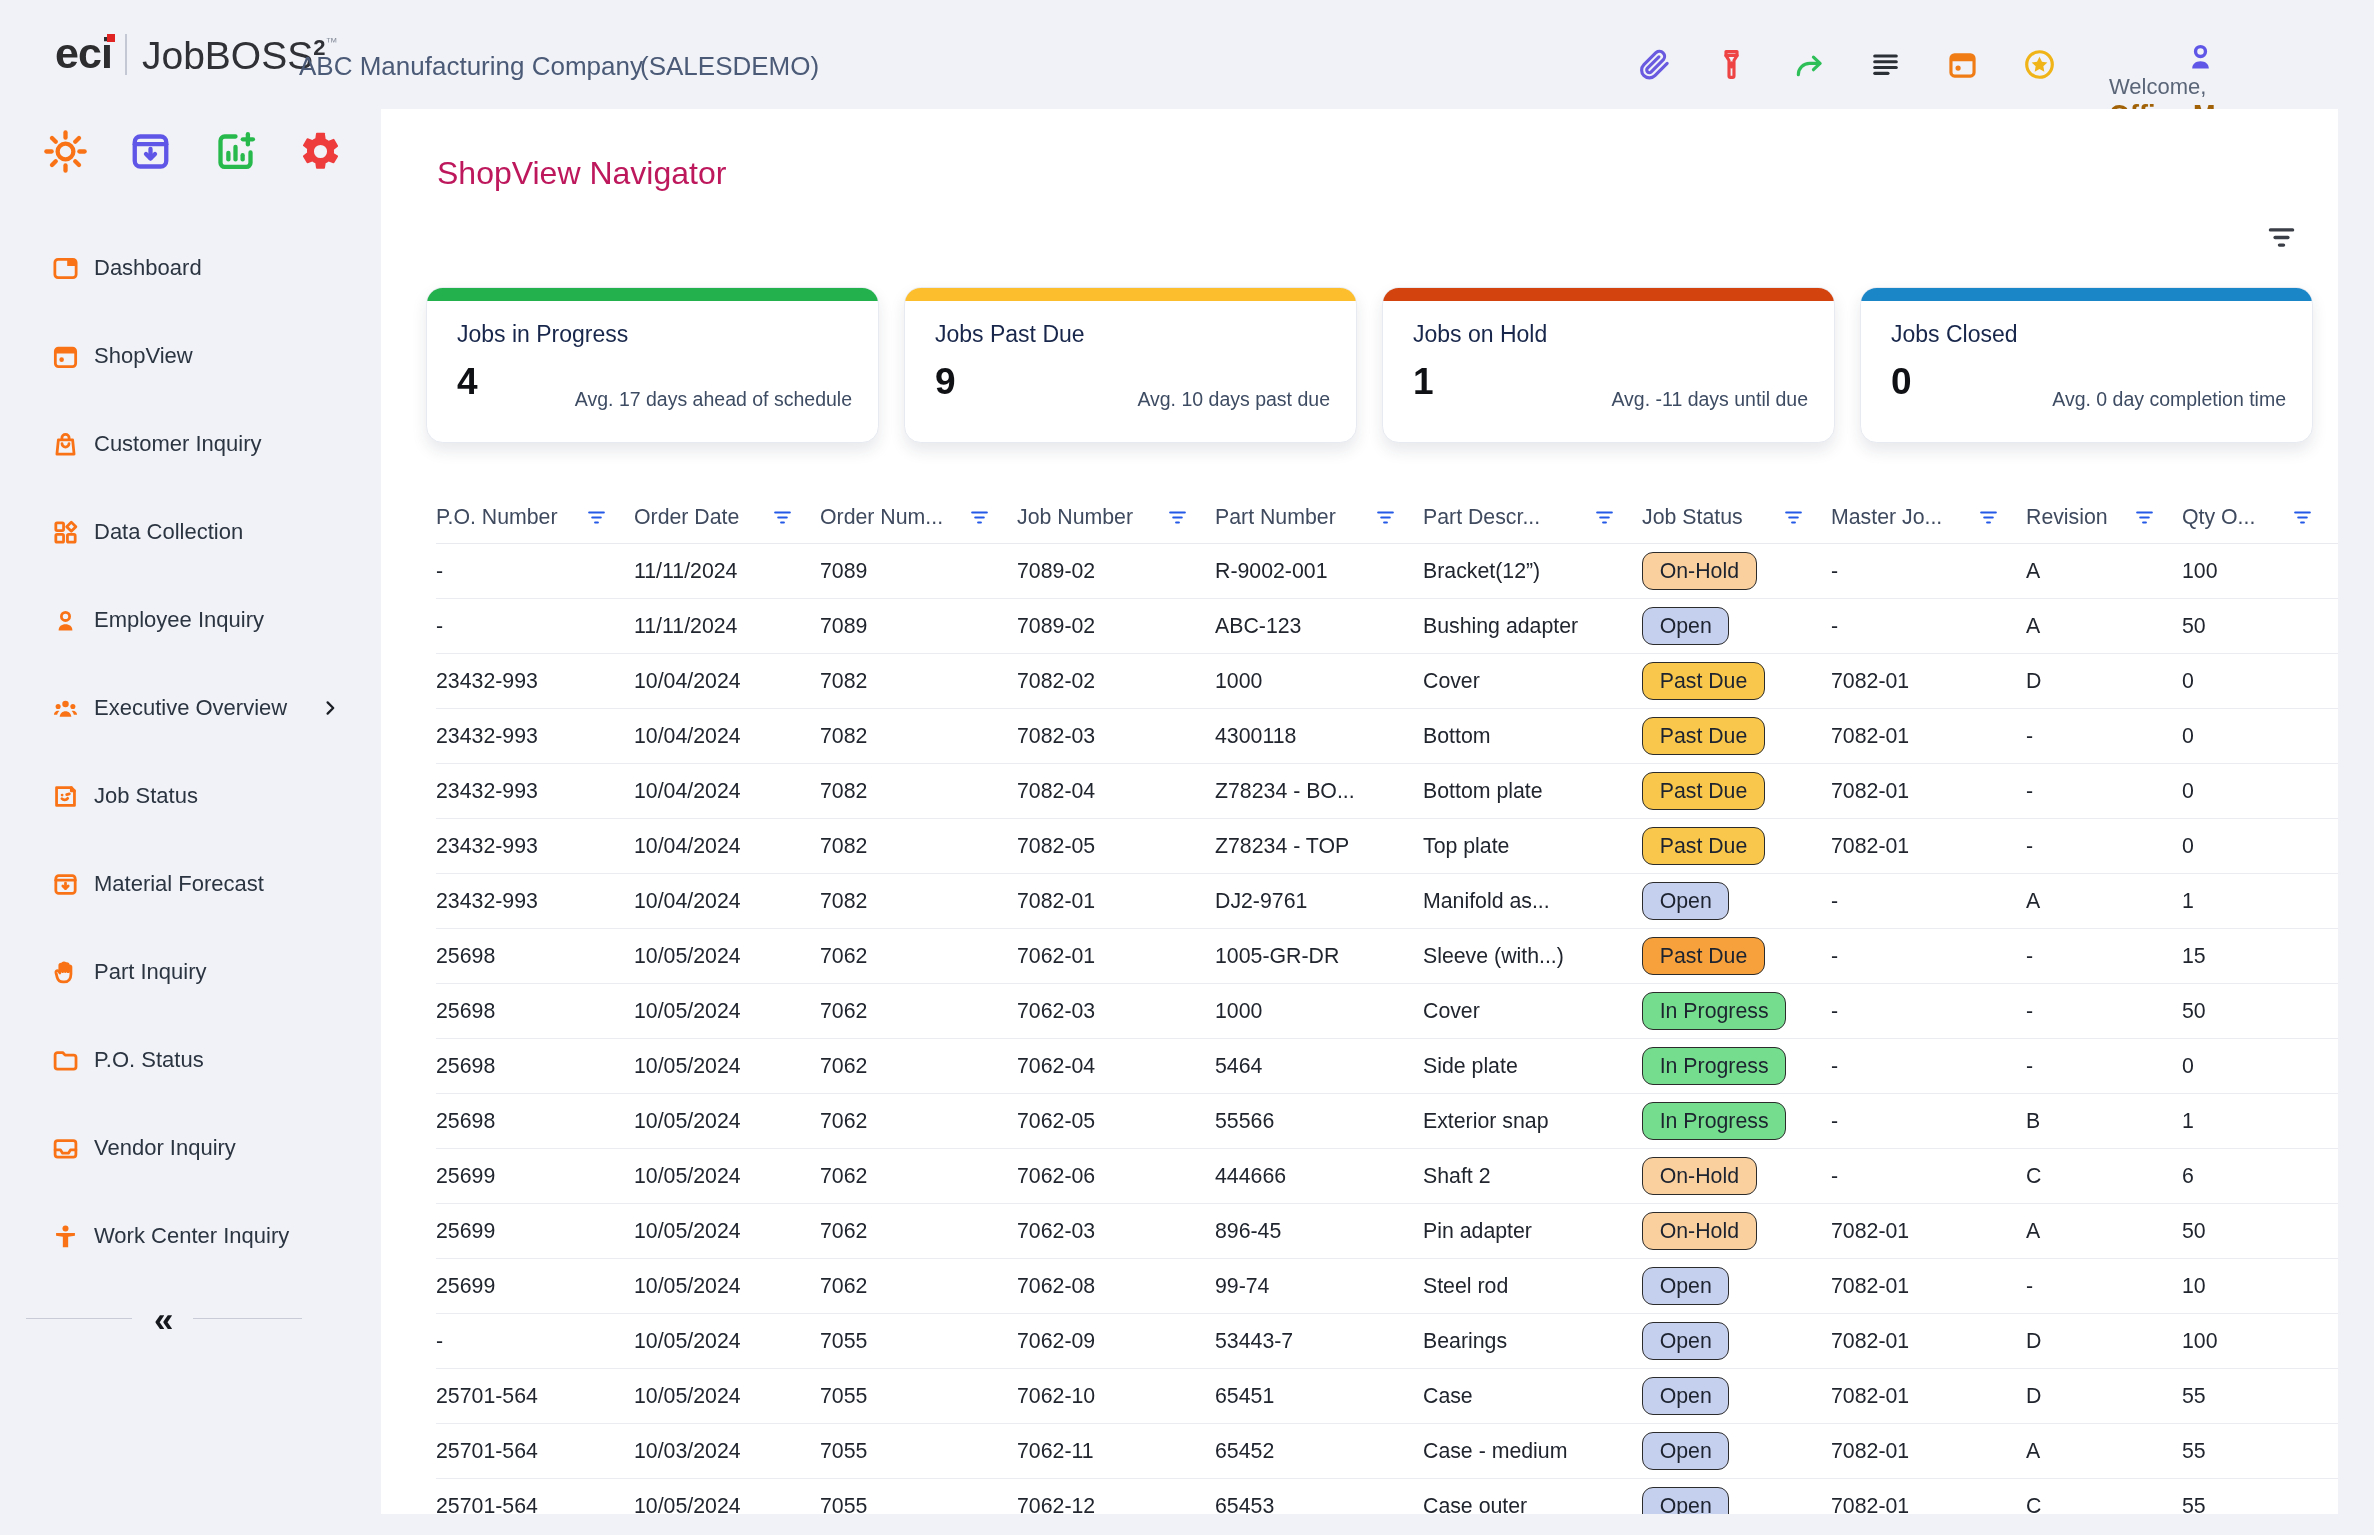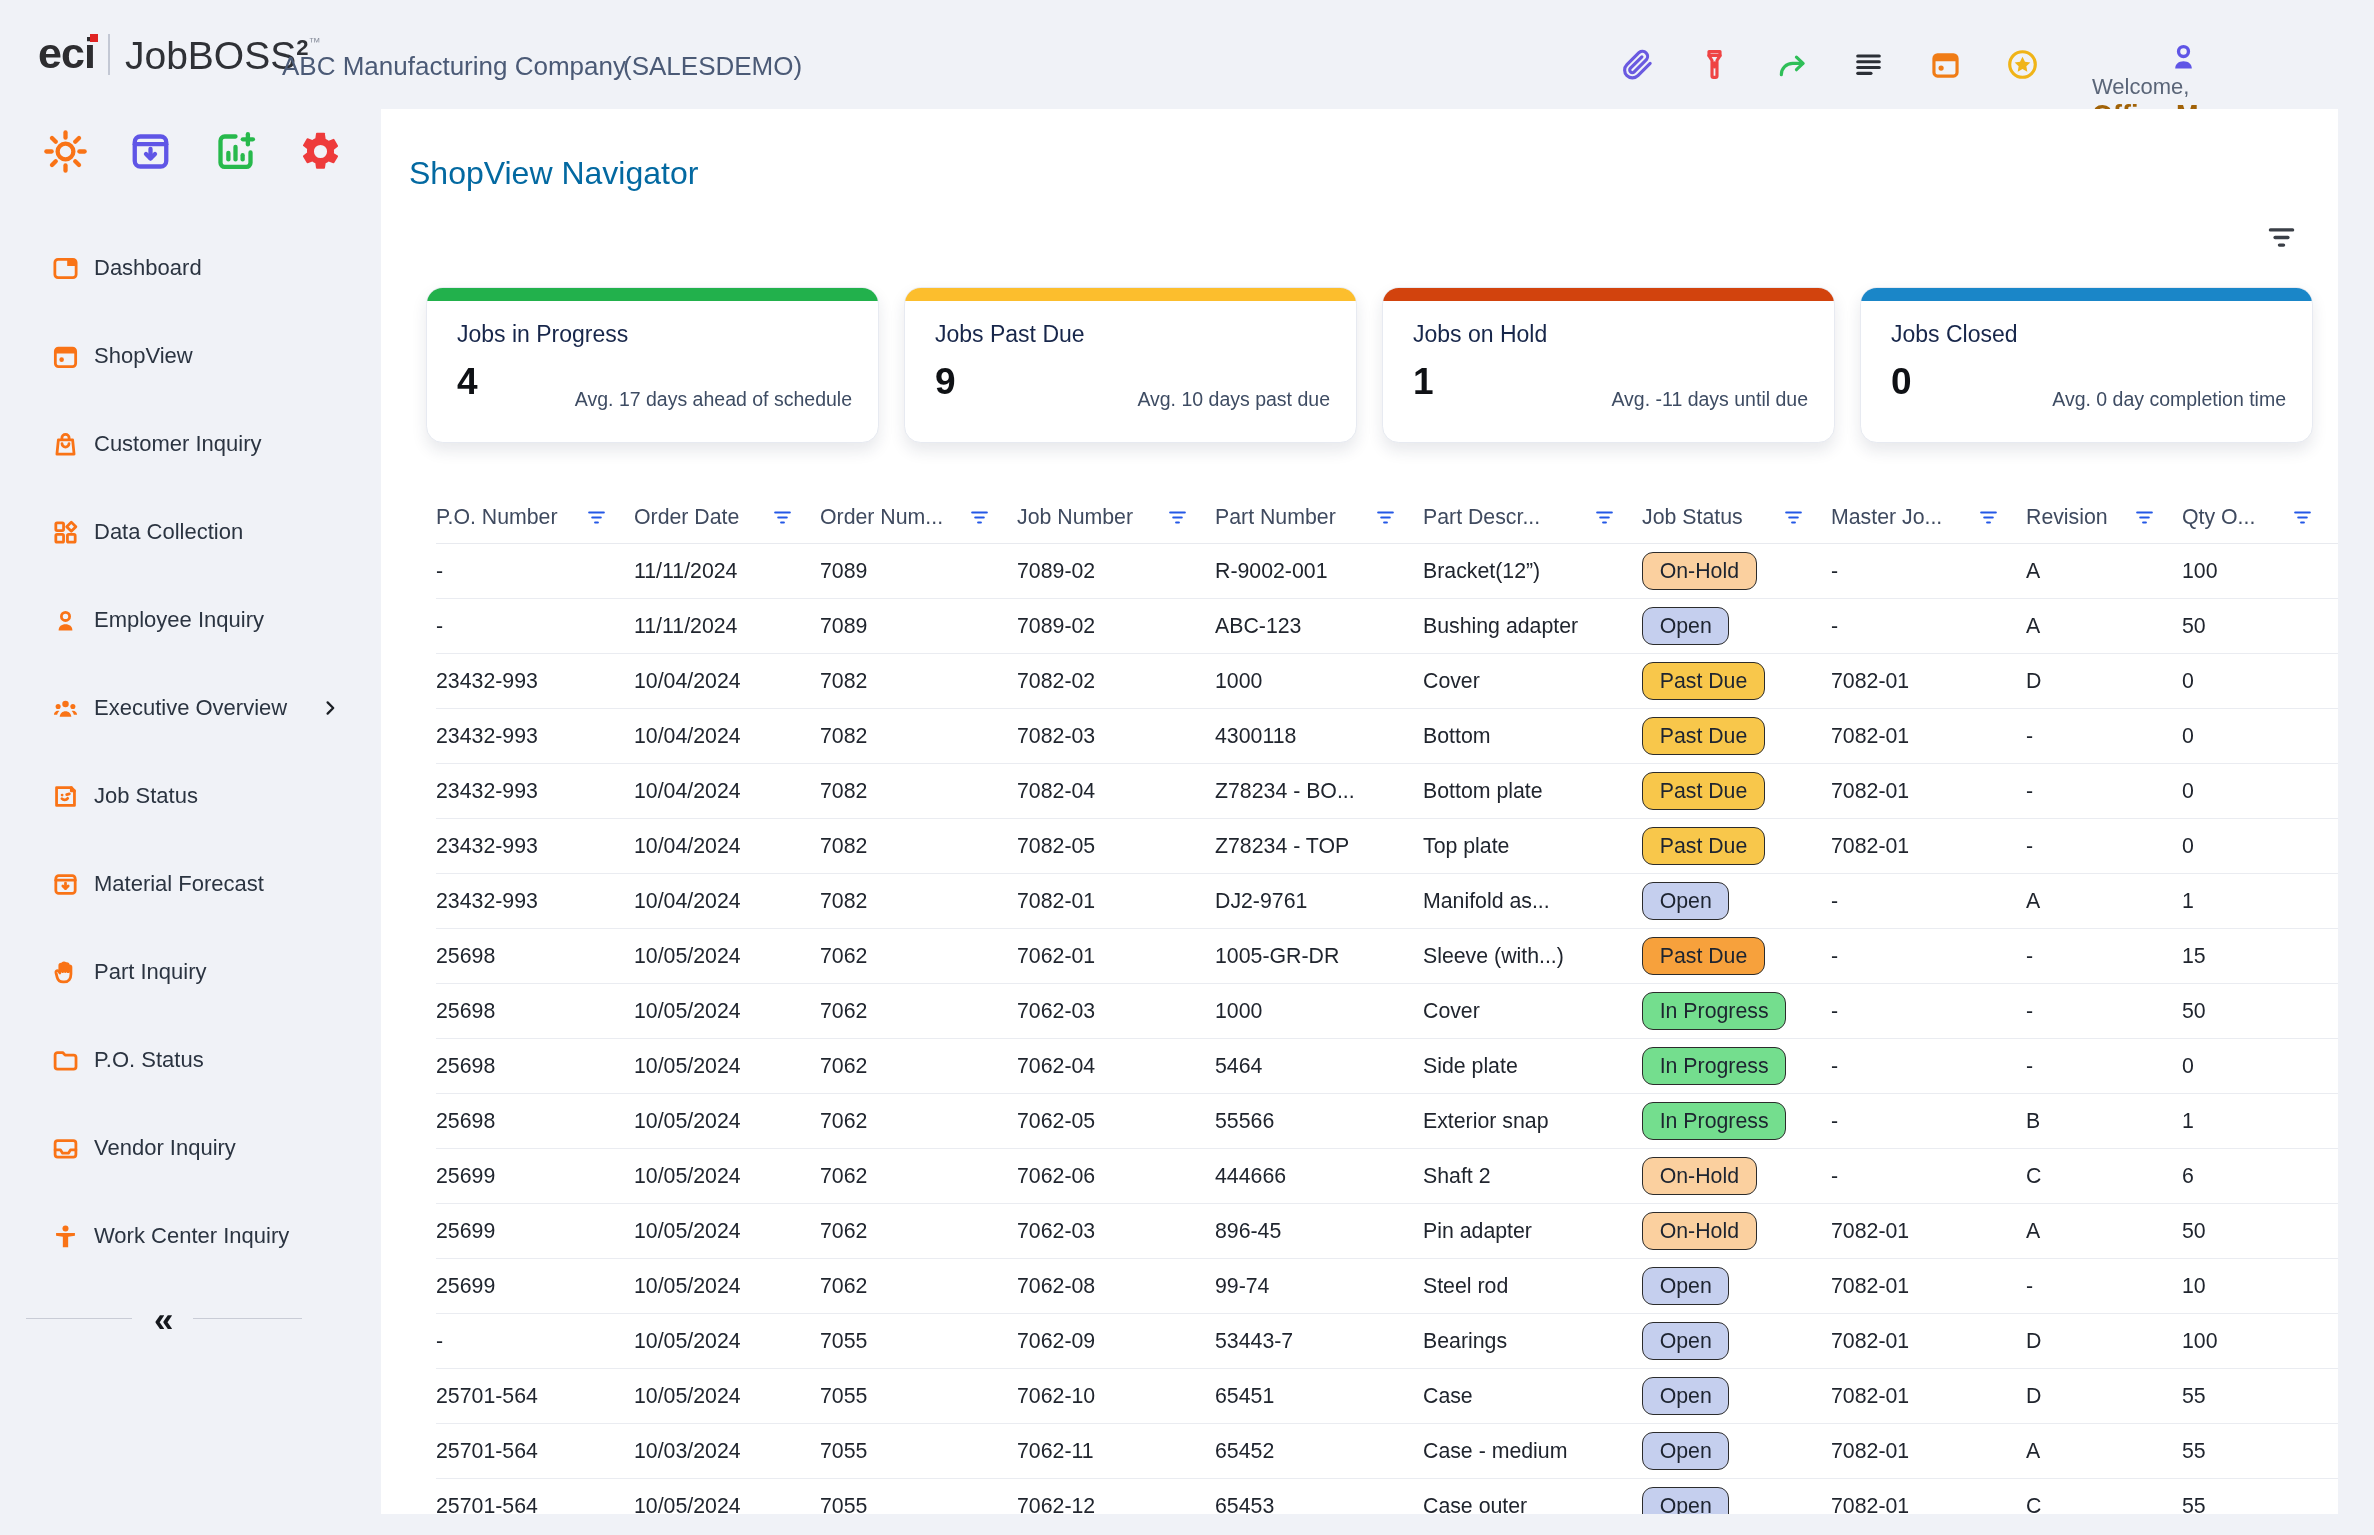--- a/index.html
+++ b/index.html
@@ -4,21 +4,21 @@
 <style>
   * { margin:0; padding:0; box-sizing:border-box; }
   html,body { width:2375px; height:1535px; }
   body {
     position:relative; overflow:hidden;
     background:#f0f2f7;
     font-family:"Liberation Sans", sans-serif;
     color:#23272e;
   }
   
-  .topbar { position:absolute; left:0; top:0; width:2328px; height:109px; }
+  .topbar { position:absolute; left:17px; top:0; width:2328px; height:109px; }
   .logo-wrap { position:absolute; left:38px; top:32px; display:flex; align-items:flex-end; }
   .logo-eci { position:relative; font-size:43px; font-weight:bold; color:#2d2d30; letter-spacing:-0.9px; line-height:1; }
   .logo-eci .tittle { position:absolute; left:52px; top:1.9px; width:8.3px; height:8.3px; background:#e02423; }
   .logo-div { width:1.9px; height:41px; background:#c3c8d4; margin:0 15px 0 13px; }
   .logo-product { font-size:39px; color:#2f3136; line-height:1; font-weight:500; }
   .logo-sup { font-size:22px; font-weight:bold; vertical-align:super; }
   .logo-tm { font-size:12px; color:#8d93a0; vertical-align:top; }
   .company-name { position:absolute; left:282px; top:51px; font-size:26px; color:#4b5a76; }
   .env-name { position:absolute; left:623px; top:51px; font-size:26px; color:#4b5a76; }
   .topbar-actions { position:absolute; left:1621px; top:48px; display:flex; align-items:center; gap:44px; }
@@ -38,21 +38,21 @@
   .nav-item .n-icon { width:29px; height:29px; flex:0 0 29px; color:#f97316; }
   .nav-item .n-label { margin-left:14px; font-size:22px; color:#2b3441; }
   .nav-item .n-chev { margin-left:auto; margin-right:39px; width:24px; height:24px; color:#1c2026; }
   .collapse-row { position:absolute; left:0; top:1180px; width:381px; height:59px; display:flex; align-items:center; }
   .collapse-line { height:0.9px; background:#c9ccd6; }
   .cl-left { width:106px; margin-left:26px; }
   .cl-right { width:109px; margin-left:22px; }
   .collapse-btn { margin-left:22px; font-size:35px; font-weight:bold; color:#15181d; line-height:1; cursor:pointer; letter-spacing:-2.8px; }
   
   .main { position:absolute; left:381px; top:109px; width:1957px; height:1405px; background:#ffffff; overflow:hidden; }
-  .page-title { position:absolute; left:28px; top:46px; font-size:32px; font-weight:500; color:#0369a1; }
+  .page-title { position:absolute; left:56px; top:46px; font-size:32px; font-weight:500; color:#be185d; }
   .main-filter { position:absolute; left:1883px; top:111px; width:35px; height:35px; color:#3a3f47; cursor:pointer; }
   
   .cards { position:absolute; left:45px; top:178px; display:flex; gap:25px; }
   .card { width:453px; height:156px; background:#fff; border:0.9px solid #e7eaf1; border-radius:16.7px;
           box-shadow:0 7.4px 15px rgba(25,35,65,.10); position:relative; overflow:hidden; }
   .card-band { height:13px; width:100%; }
   .card-title { margin:20.4px 0 0 30px; font-size:23px; font-weight:normal; color:#17264a; }
   .card-value { margin:13px 0 0 30px; font-size:37px; font-weight:bold; color:#0f1115; }
   .card-note { position:absolute; right:26px; bottom:31px; font-size:19.5px; color:#3e4c63;text-align:center; }
   

